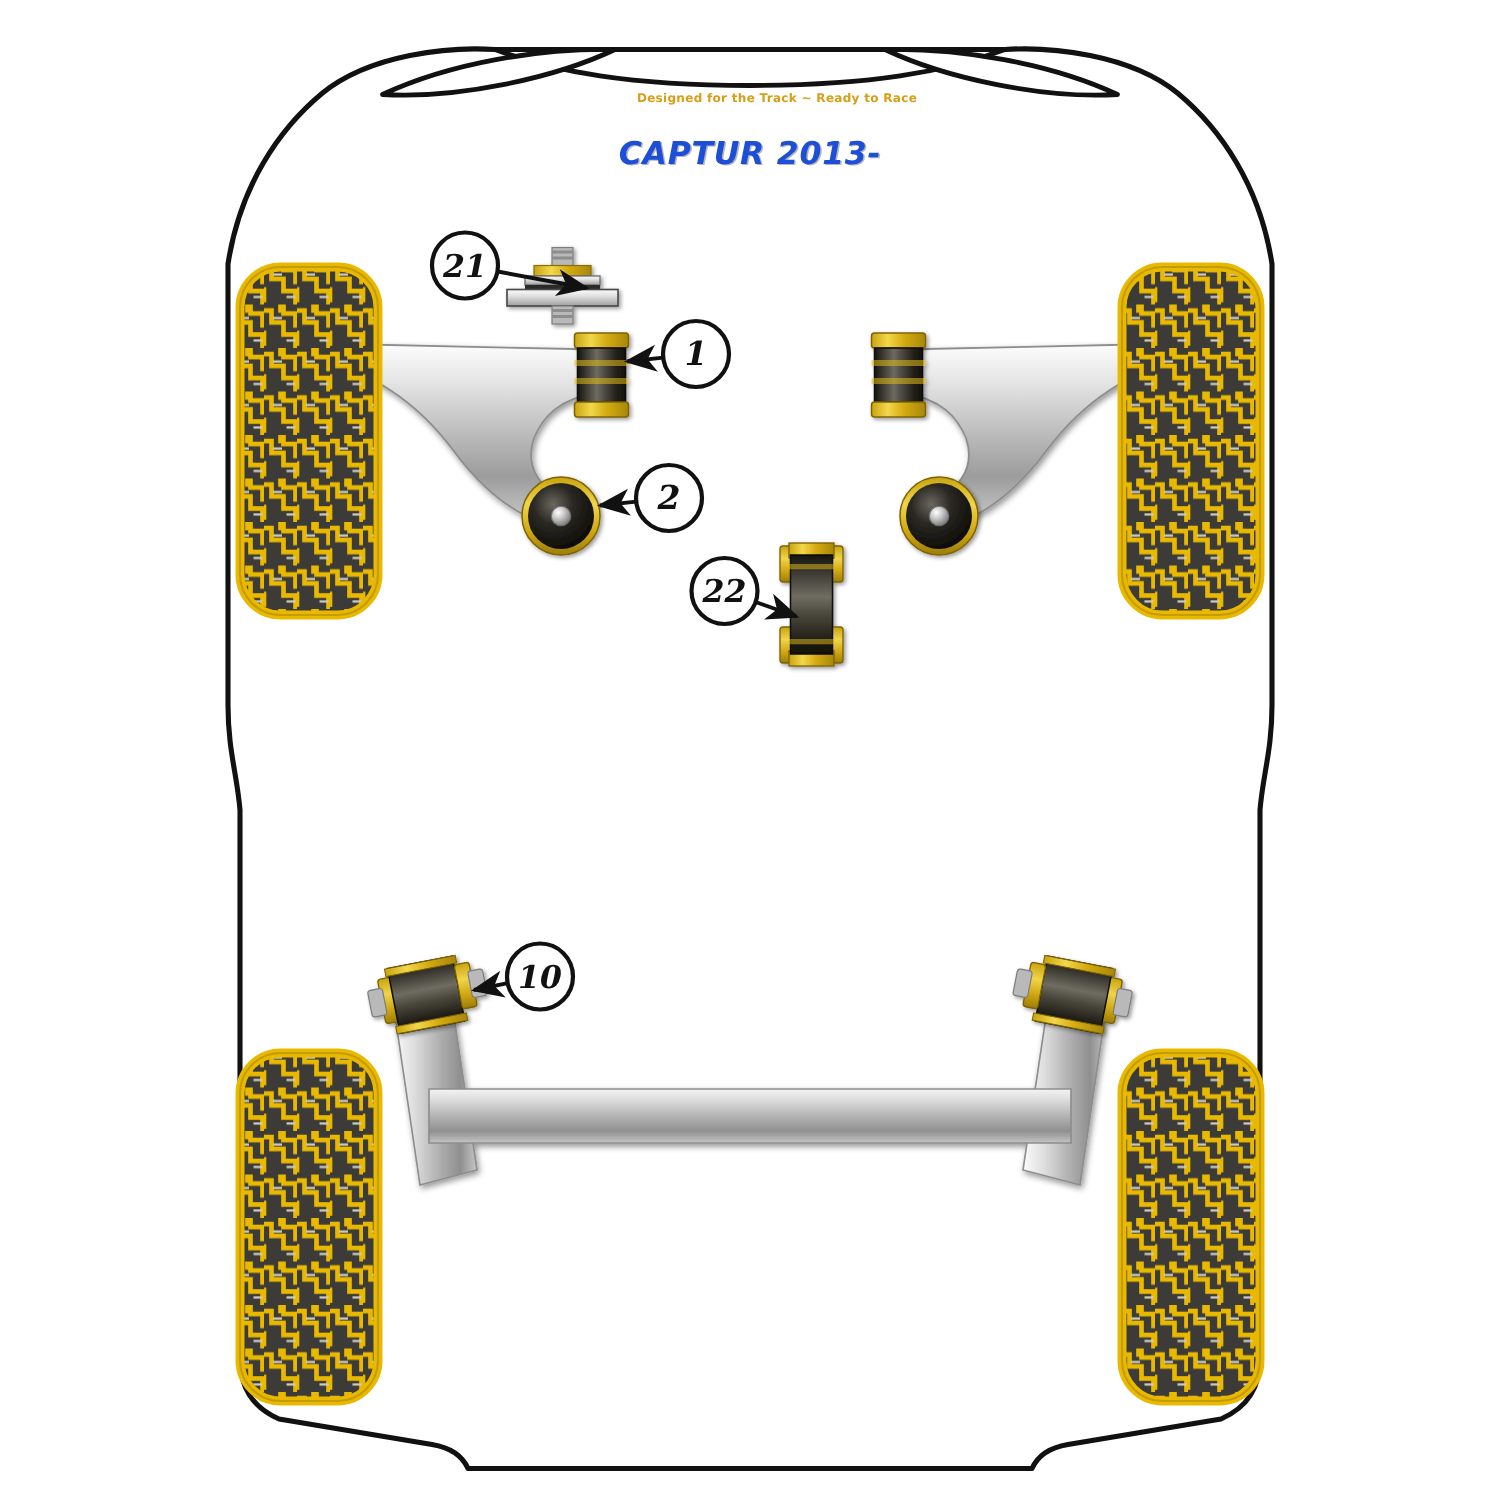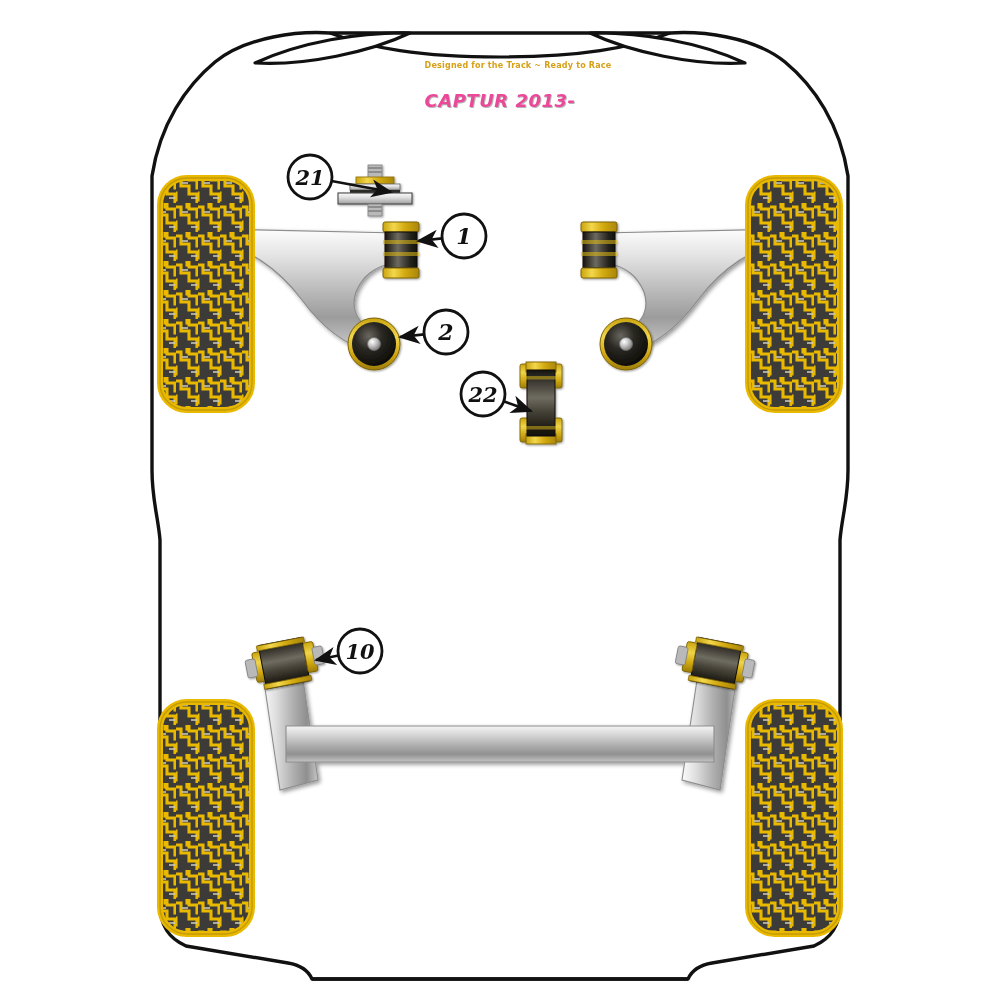--- a/index.html
+++ b/index.html
@@ -65,23 +65,23 @@
     letter-spacing: 0.2px;
     color: #d79f16;
     margin-left: 36px;
   }
   .hdr-model {
     left: 0; right: 0;
     top: 90px;
     font-family: "DejaVu Sans", sans-serif;
     font-weight: bold;
     font-style: italic;
-    font-size: 18px;
+    font-size: 21px;
     letter-spacing: 0.5px;
-    color: #ec4899;
+    color: #1d4ed8;
     text-shadow: 1px 1px 0 rgba(120,120,120,0.55);
   }
   .callout-num {
     font-family: "DejaVu Serif", serif;
     font-weight: bold;
     font-style: italic;
     fill: #111111;
     text-anchor: middle;
   }
 </style>

